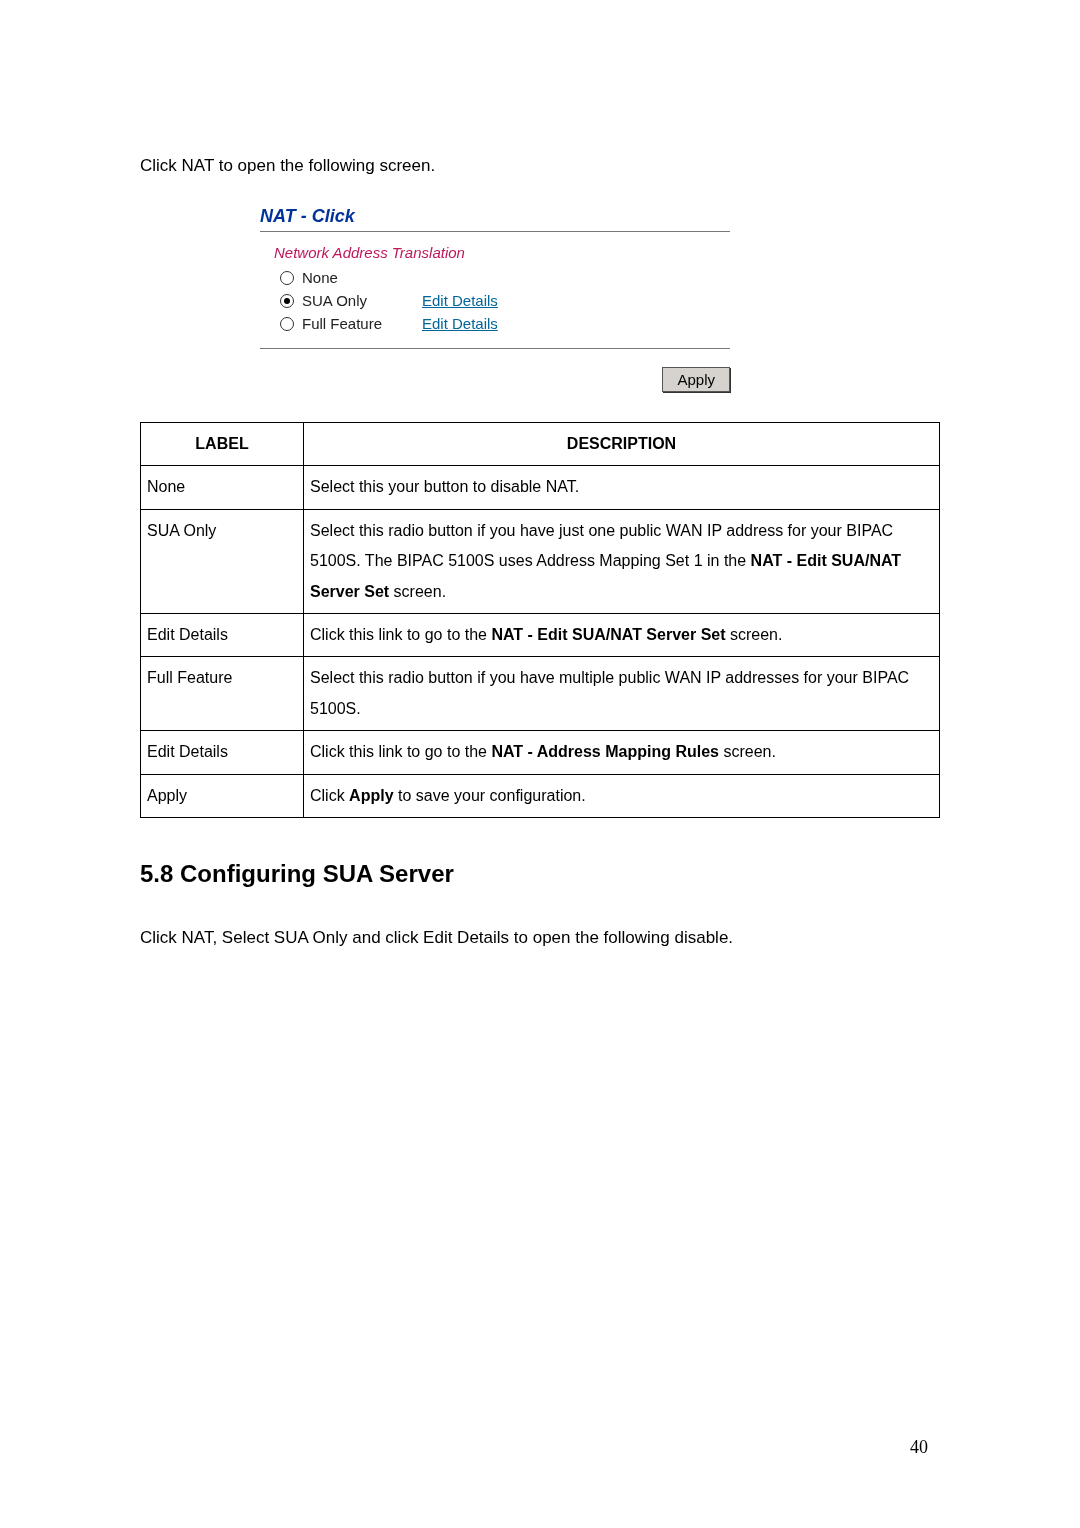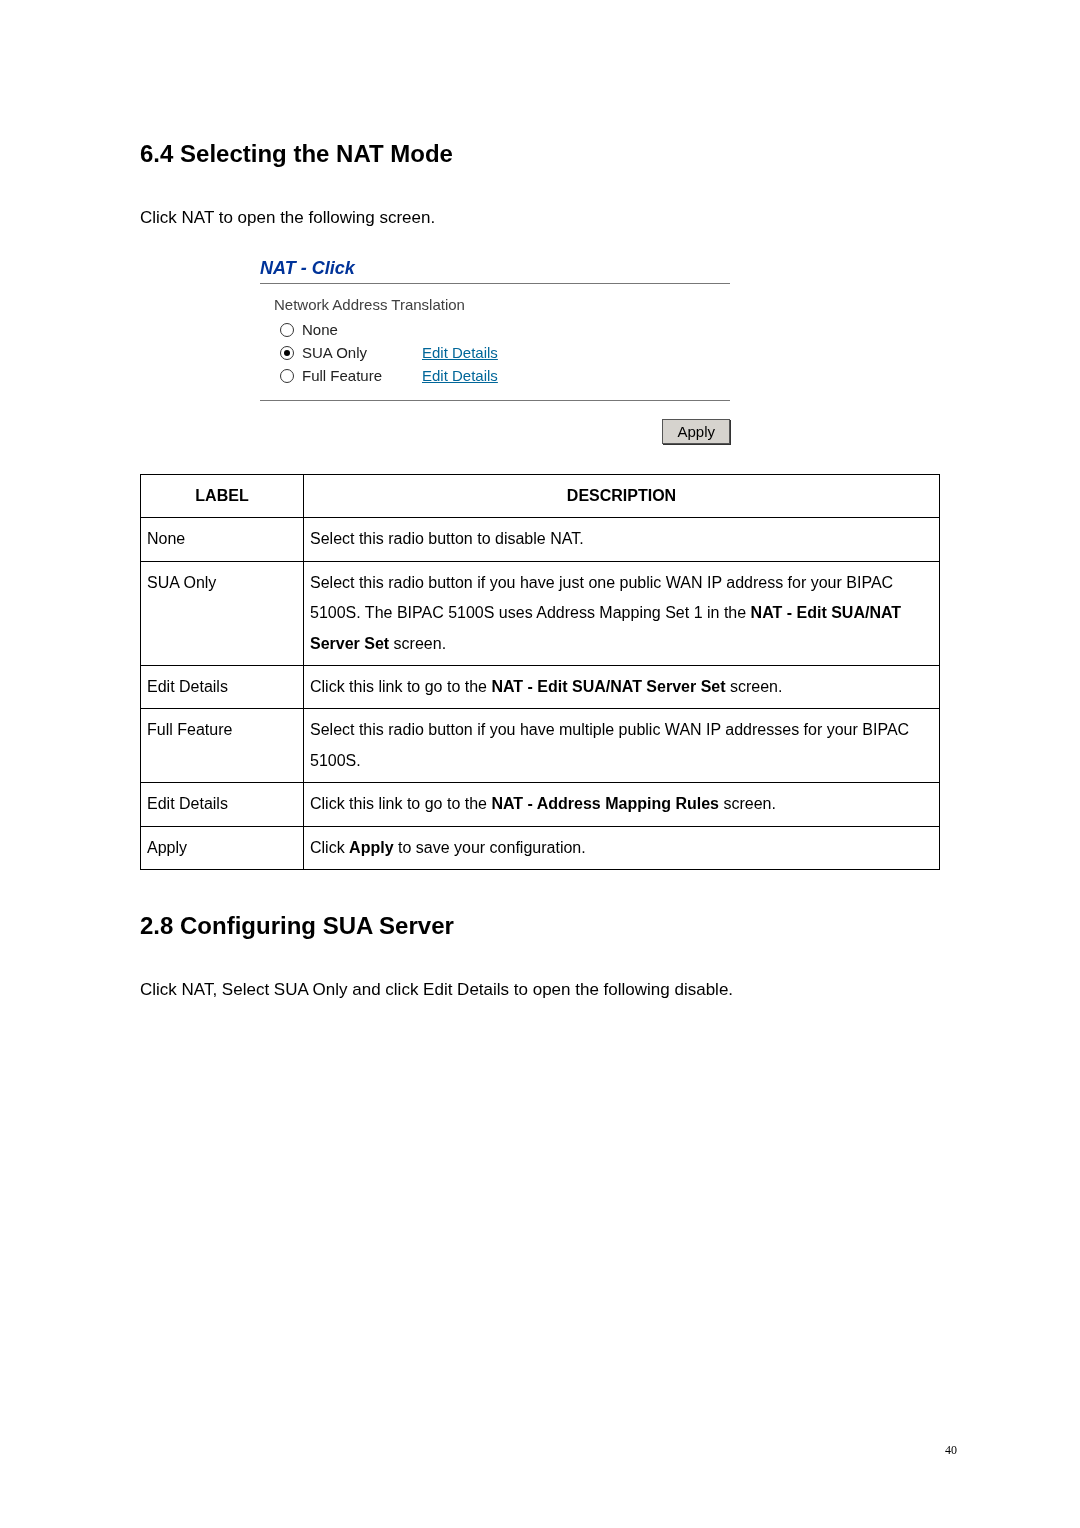--- a/index.html
+++ b/index.html
@@ -37,22 +37,23 @@
     font-size: 18px;
     margin-bottom: 4px;
   }
   .hr-line {
     border: none;
     border-top: 1px solid #777;
     margin: 0 0 12px 0;
   }
   .nat-label {
     font-size: 15px;
-    color: #404040;
+    color: #be185d;
     margin: 0 0 8px 14px;
+    font-style: italic;
   }
   .radio-row {
     display: flex;
     align-items: center;
     margin: 0 0 6px 20px;
     font-size: 15px;
     color: #222;
   }
   .radio {
     width: 12px;
@@ -112,31 +113,30 @@
     text-align: center;
   }
   table.desc th.label-col {
     width: 150px;
     border-radius: 10px;
   }
   .bold { font-weight: bold; }
   .page-num {
     position: absolute;
     bottom: 70px;
-    right: 123px;
+    right: 152px;
     font-family: "Times New Roman", serif;
-    font-size: 12px;
+    font-size: 18px;
   }
 </style>
 </head>
 <body>
 
 <div class="page">
 
-  <h2 class="section">6.4 Selecting the NAT Mode</h2>
 
   <p class="body">Click NAT to open the following screen.</p>
 
   <div class="screenshot-wrap">
     <div class="nat-title">NAT - Click</div>
     <hr class="hr-line">
     <div class="nat-label">Network Address Translation</div>
 
     <div class="radio-row">
       <span class="radio"></span>
@@ -166,21 +166,21 @@
   <table class="desc">
     <thead>
       <tr>
         <th class="label-col">LABEL</th>
         <th>DESCRIPTION</th>
       </tr>
     </thead>
     <tbody id="desc-tbody">
         <tr>
           <td>None</td>
-          <td>Select this radio button to disable NAT.</td>
+          <td>Select this your button to disable NAT.</td>
         </tr>
         <tr>
           <td>SUA Only</td>
           <td>Select this radio button if you have just one public WAN IP address for your BIPAC 5100S. The BIPAC 5100S uses Address Mapping Set 1 in the <span class="bold">NAT - Edit SUA/NAT Server Set</span> screen.</td>
         </tr>
         <tr>
           <td>Edit Details</td>
           <td>Click this link to go to the <span class="bold">NAT - Edit SUA/NAT Server Set</span> screen.</td>
         </tr>
         <tr>
@@ -191,19 +191,19 @@
           <td>Edit Details</td>
           <td>Click this link to go to the <span class="bold">NAT - Address Mapping Rules</span> screen.</td>
         </tr>
         <tr>
           <td>Apply</td>
           <td>Click <span class="bold">Apply</span> to save your configuration.</td>
         </tr>
       </tbody>
   </table>
 
-  <h2 class="section">2.8 Configuring SUA Server</h2>
+  <h2 class="section">5.8 Configuring SUA Server</h2>
 
   <p class="body">Click NAT, Select SUA Only and click Edit Details to open the following disable.</p>
 
   <div class="page-num">40</div>
 
 </div>
 
 </body></html>

